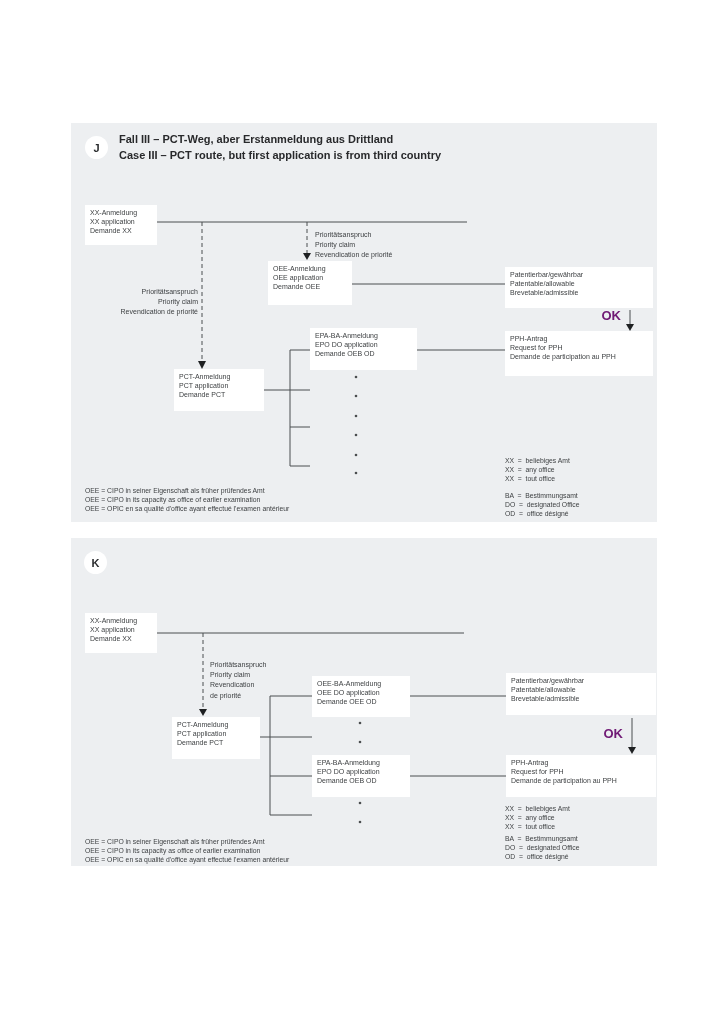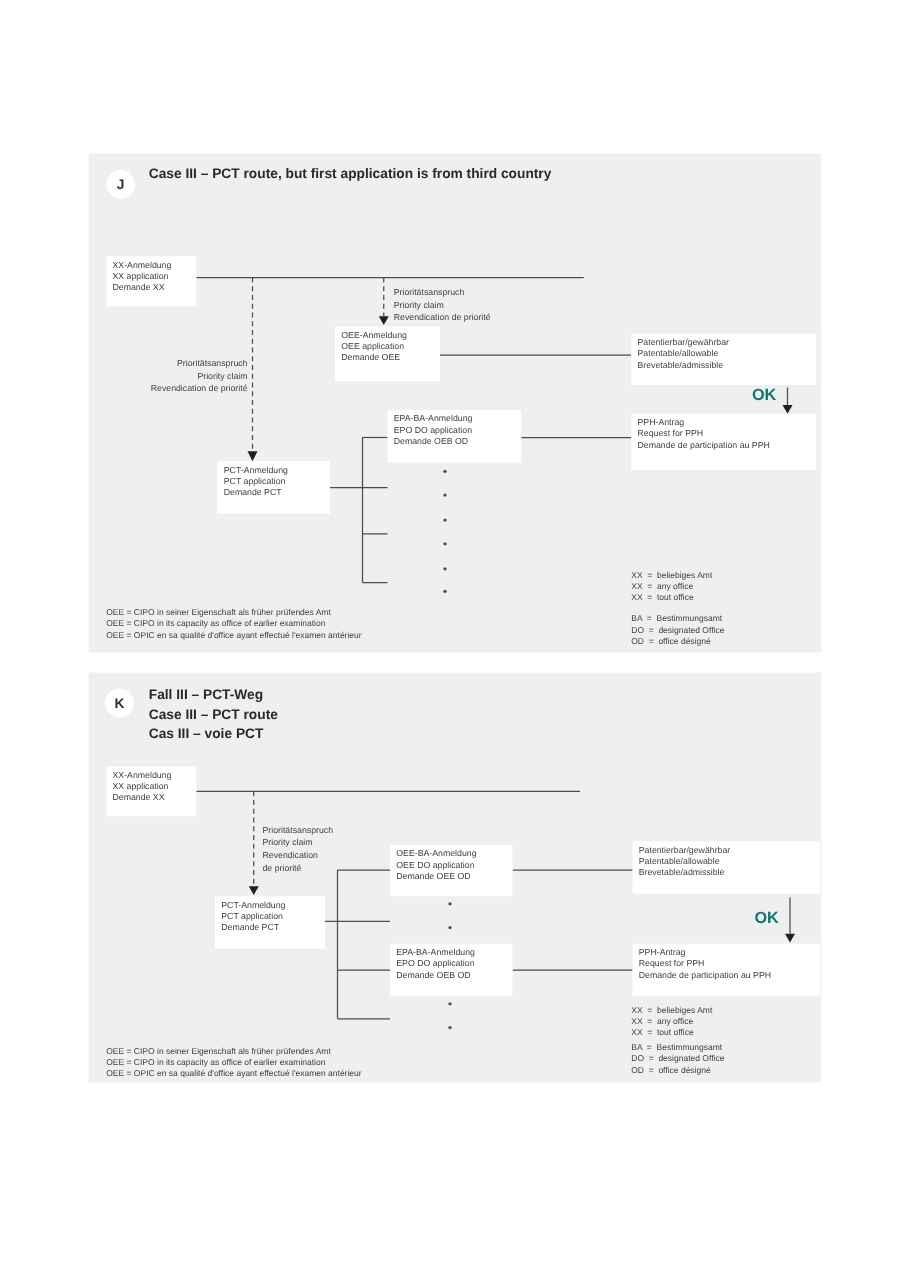--- a/index.html
+++ b/index.html
@@ -8,21 +8,21 @@
   .panel { position:absolute; left:71px; width:586px; background:#edeff1; }
   #panel-j { top:123px; height:399px; }
   #panel-k { top:538px; height:328px; }
   .badge { position:absolute; width:23px; height:23px; background:#ffffff; border-radius:50%;
            color:#2b2d2f; font-weight:bold; font-size:11px; display:flex; align-items:center; justify-content:center; }
   .title { position:absolute; font-size:11px; font-weight:bold; color:#28292b; line-height:15.5px; white-space:nowrap; }
   .nbox { position:absolute; background:#ffffff; color:#3c3f41; font-size:7px; line-height:8.8px;
           padding:4px 3px 0 5px; }
   .lbl { position:absolute; font-size:7px; line-height:10.2px; color:#3c3f41; white-space:nowrap; }
   .lbl.right-align { text-align:right; }
-  .ok { position:absolute; font-size:13px; font-weight:bold; color:#0f766e; }
+  .ok { position:absolute; font-size:13px; font-weight:bold; color:#701a75; }
   .legend { position:absolute; font-size:6.8px; line-height:9.2px; color:#3c3f41; white-space:pre; }
   .footnotes { position:absolute; font-size:6.8px; line-height:9px; color:#3c3f41; white-space:pre; }
   svg.wires { position:absolute; left:0; top:0; pointer-events:none; }
   svg.wires line { stroke:#4b4e50; stroke-width:1; }
   svg.wires .dash { stroke-dasharray:4 3; }
   svg.wires polygon { fill:#1e2022; }
   svg.wires circle { fill:#4b4e50; }
 </style>
 </head>
 <body>
@@ -57,20 +57,21 @@
         <circle cx="285" cy="312" r="1.3"></circle>
       <circle cx="285" cy="332" r="1.3"></circle>
         <circle cx="285" cy="350" r="1.3"></circle>
 
       <line x1="559" y1="187" x2="559" y2="201"></line>
       <polygon points="555,201 563,201 559,208"></polygon>
     </svg>
 
     <div class="badge" style="left:14px; top:13px;">J</div>
     <div class="title" style="left:48px; top:9px;">
+        <div>Fall III – PCT-Weg, aber Erstanmeldung aus Drittland</div>
         <div>Case III – PCT route, but first application is from third country</div>
       </div>
 
     <div class="nbox" style="left:14px; top:82px; width:72px; height:40px;">
         <div>XX-Anmeldung</div>
         <div>XX application</div>
         <div>Demande XX</div>
       </div>
 
     <div class="lbl right-align" style="left:14px; top:164px; width:113px;">
@@ -144,25 +145,20 @@
       <circle cx="289" cy="185" r="1.3"></circle>
         <circle cx="289" cy="204" r="1.3"></circle>
       <circle cx="289" cy="265" r="1.3"></circle>
         <circle cx="289" cy="284" r="1.3"></circle>
 
       <line x1="561" y1="180" x2="561" y2="209"></line>
       <polygon points="557,209 565,209 561,216"></polygon>
     </svg>
 
     <div class="badge" style="left:13px; top:13px;">K</div>
-    <div class="title" style="left:48px; top:11px;">
-        <div>Fall III – PCT-Weg</div>
-        <div>Case III – PCT route</div>
-        <div>Cas III – voie PCT</div>
-      </div>
 
     <div class="nbox" style="left:14px; top:75px; width:72px; height:40px;">
         <div>XX-Anmeldung</div>
         <div>XX application</div>
         <div>Demande XX</div>
       </div>
 
     <div class="lbl" style="left:139px; top:122px;">
         <div>Prioritätsanspruch</div>
         <div>Priority claim</div>

